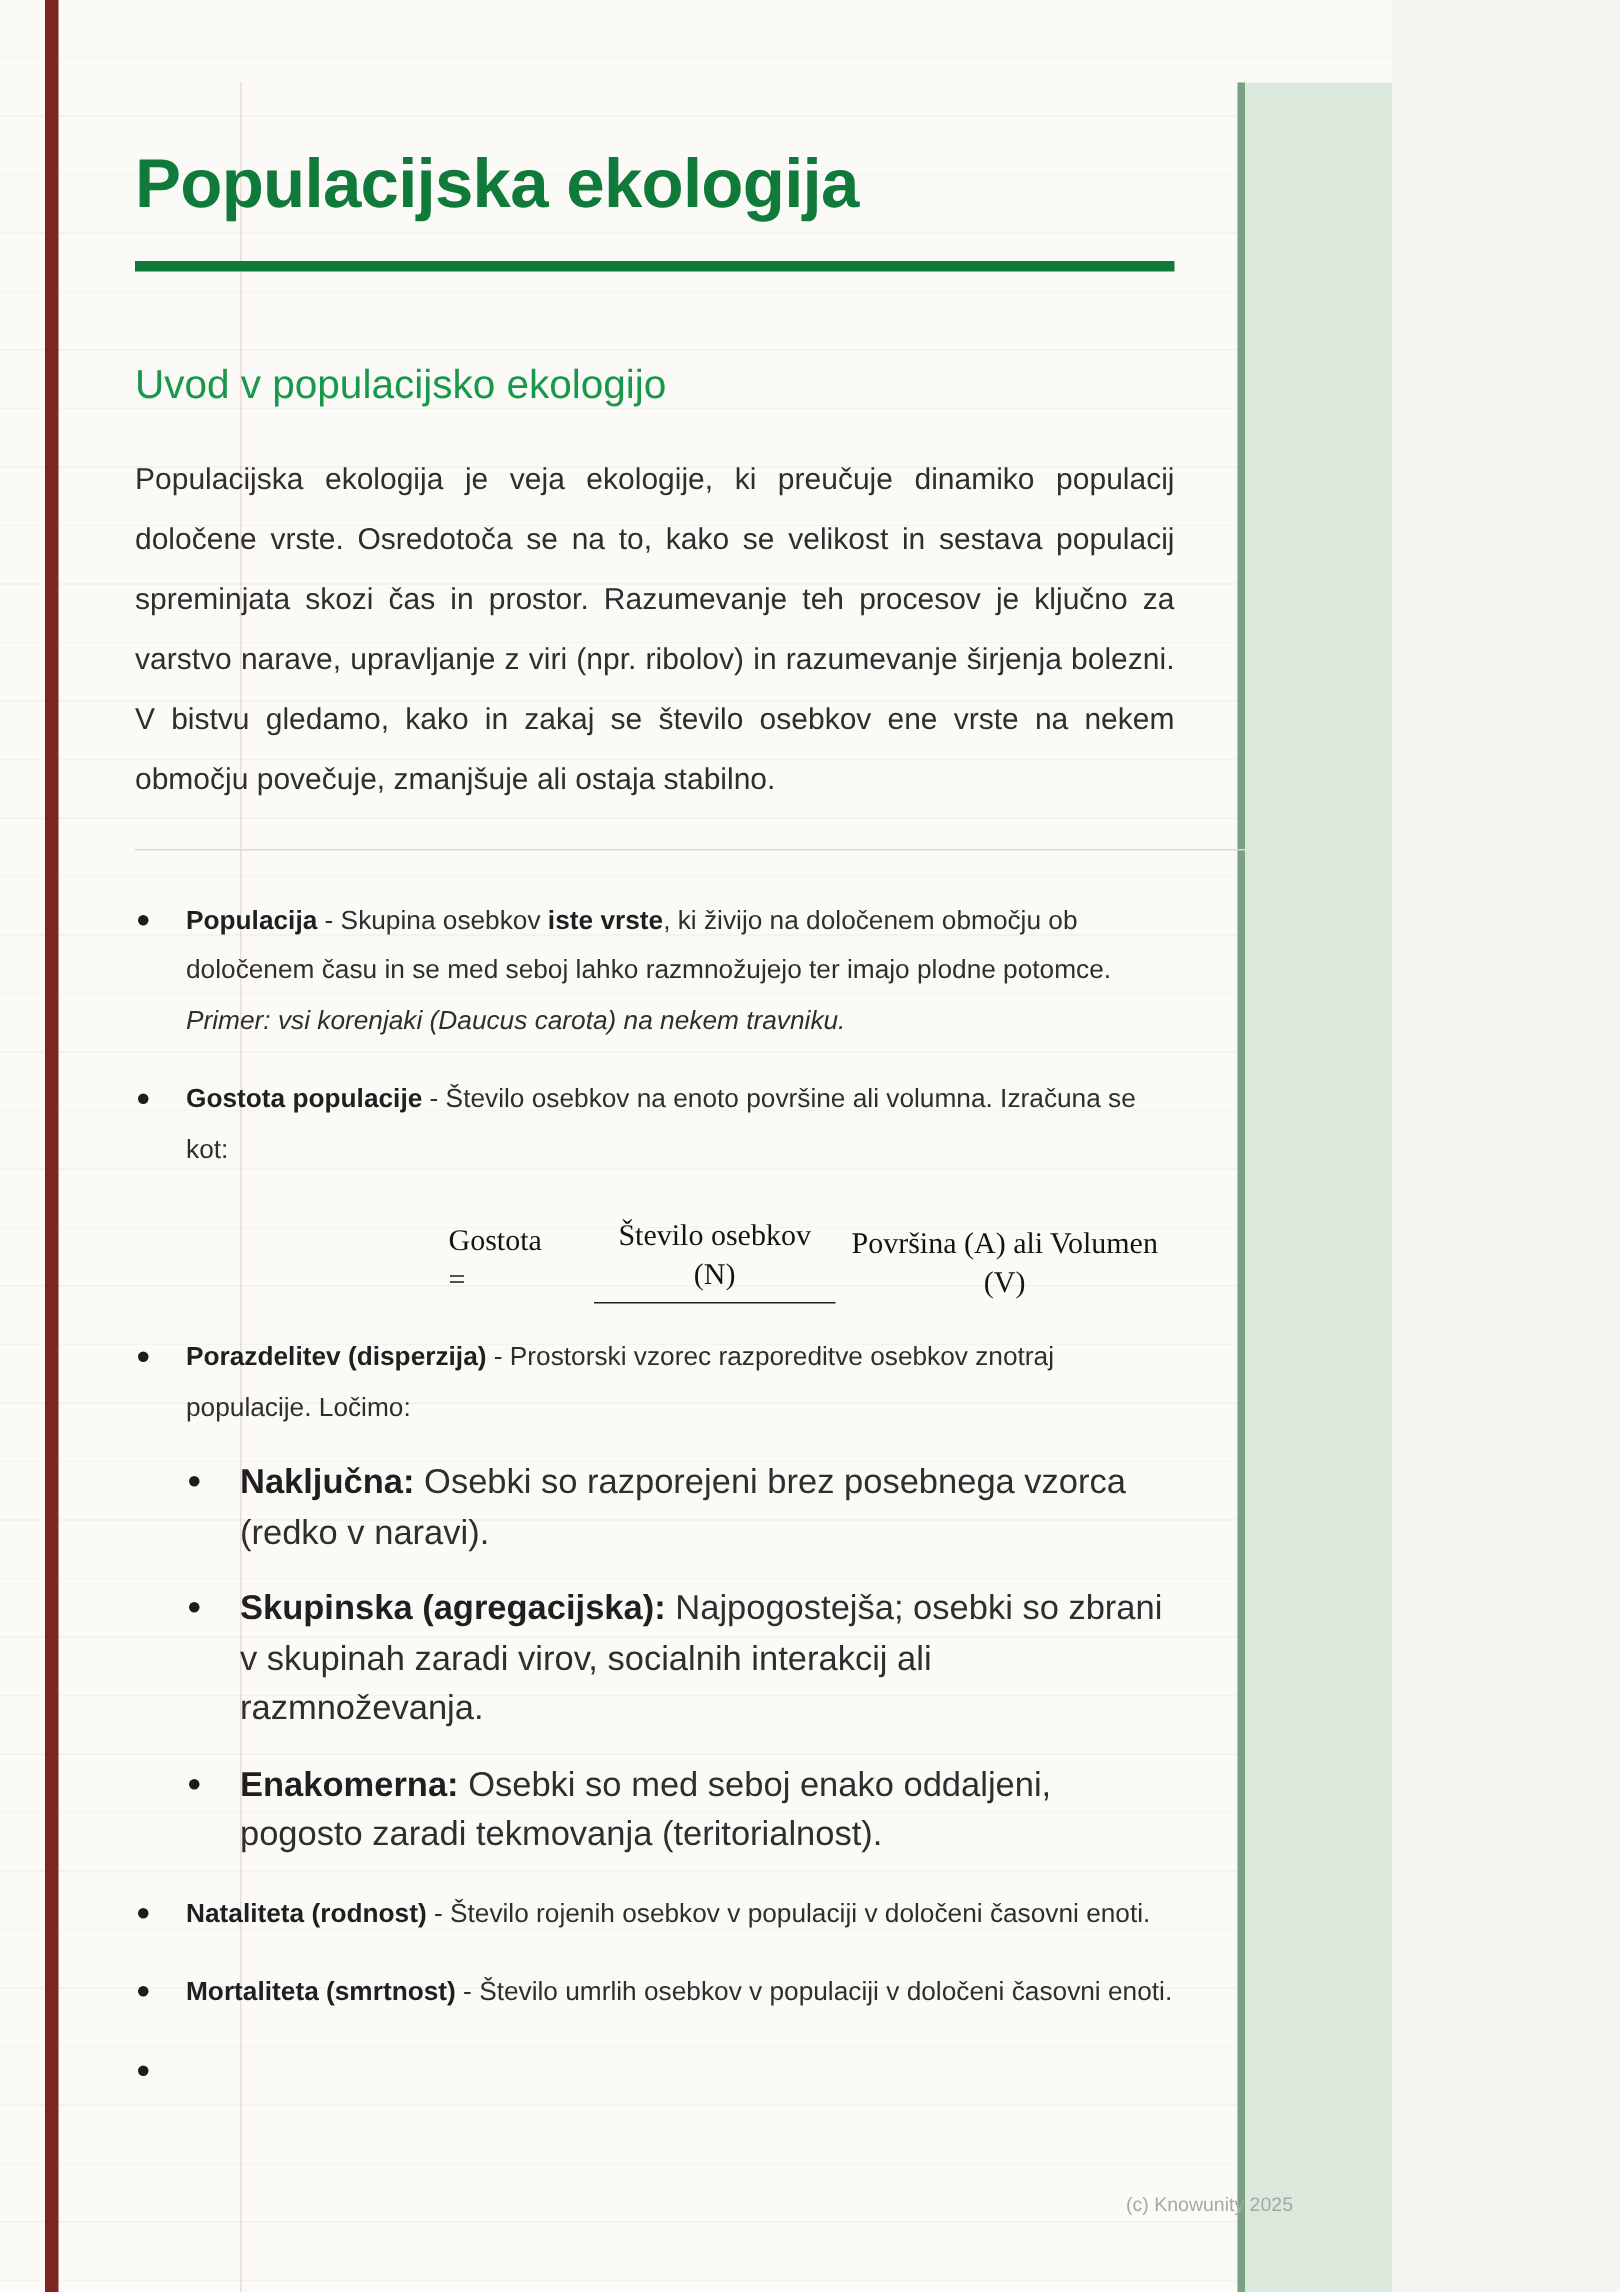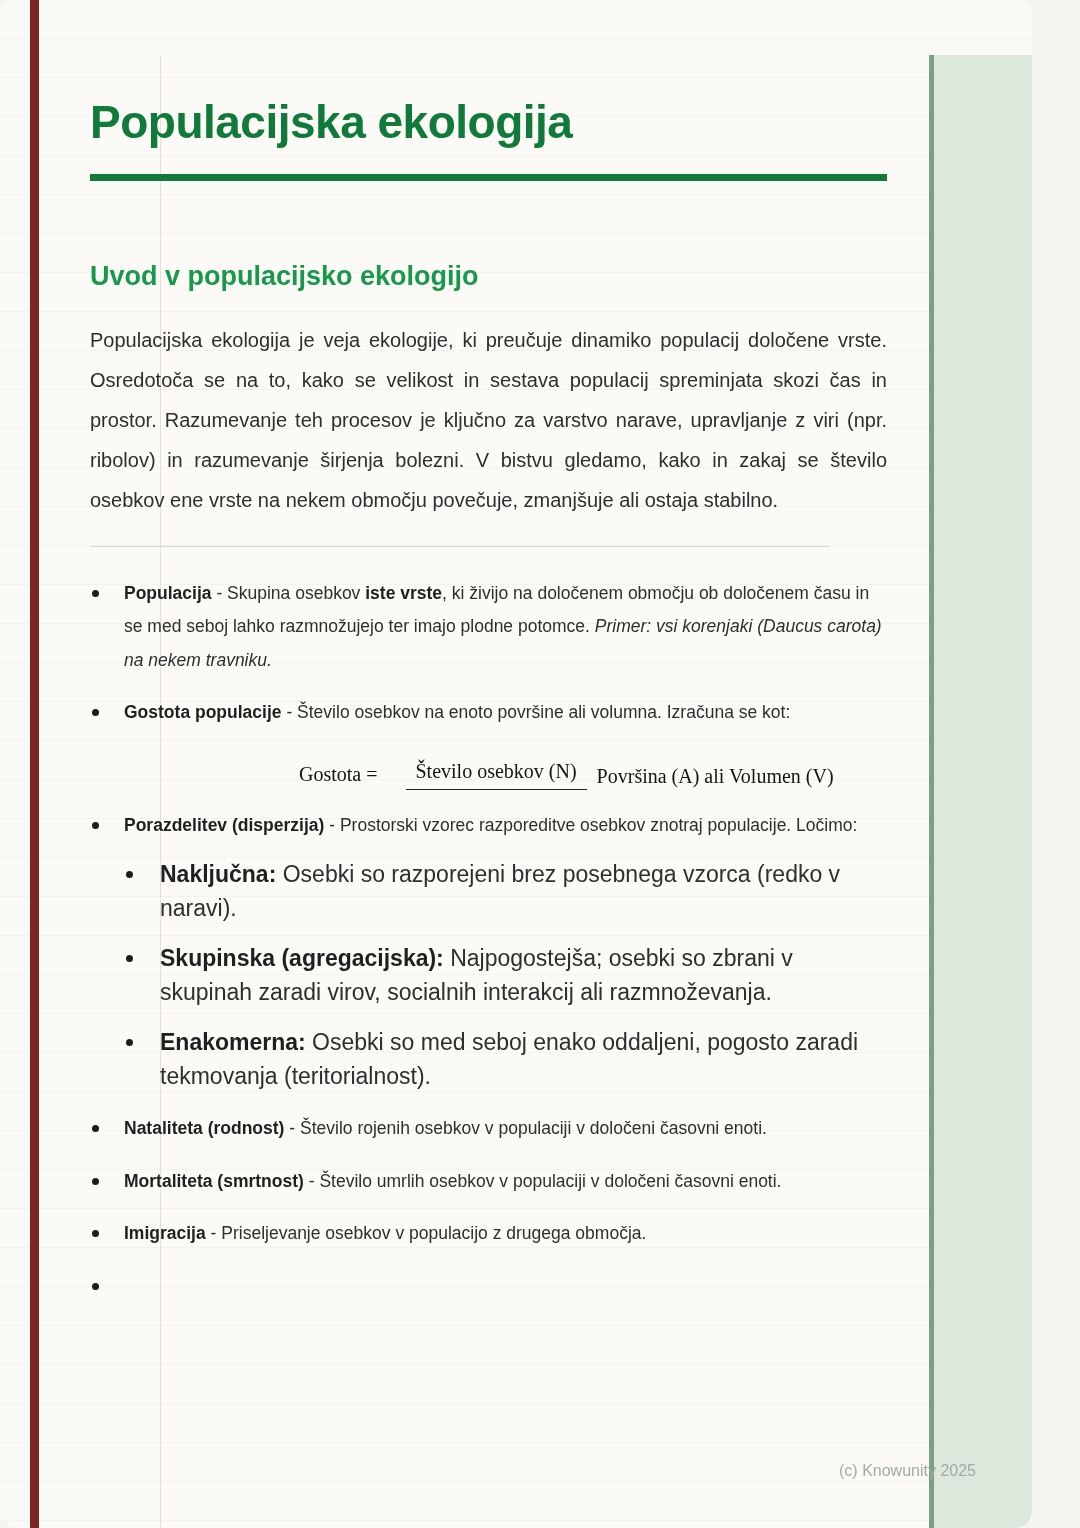--- a/index.html
+++ b/index.html
@@ -1,31 +1,30 @@
 <!DOCTYPE html>
 <html><head>
 <meta charset="utf-8">
 <style>
   * { margin: 0; padding: 0; box-sizing: border-box; }
   html, body { background: #f6f5f1; }
   body { width: 1080px; font-family: "Liberation Sans", sans-serif; }
 
   .page {
     position: relative;
-    width: 1032px;
+    width: 928px;
     height: 1528px;
     background: #fbfaf7;
     overflow: hidden;
     
     background-image: repeating-linear-gradient(
       to bottom,
       transparent 0px, transparent 38px,
       rgba(140,140,140,0.07) 38px, rgba(140,140,140,0.07) 39px
     );
-    border-radius: 17px;
   }
 
   .left-strip {
     position: absolute;
     left: 30px; top: 0; bottom: 0;
     width: 9px;
     background: #7c2622;
   }
 
   .margin-line {
@@ -60,23 +59,23 @@
   }
 
   .title-rule {
     margin-top: 25px;
     height: 7px;
     width: 100%;
     background: #0f7a3a;
   }
 
   h2.section-heading {
-    margin-top: 80px;
+    margin-top: 60px;
     font-size: 27px;
-    font-weight: 700;
+    font-weight: 400;
     color: #17984a;
   }
 
   p.intro-paragraph {
     margin-top: 28px;
     font-size: 20px;
     line-height: 40px;
     text-align: justify;
     color: #2e2e2e;
   }
@@ -148,23 +147,23 @@
     padding: 0 10px 5px;
     border-bottom: 1.5px solid #222;
   }
 
   .frac .den {
     padding: 5px 10px 0;
   }
 
   .watermark {
     position: absolute;
-    right: 56px;
+    right: 66px;
     top: 1462px;
-    font-size: 16px;
+    font-size: 13px;
     color: #a3aaa3;
     z-index: 3;
   }
 </style>
 </head>
 <body>
 
 <div class="page">
 
   <div class="left-strip"></div>
@@ -225,24 +224,20 @@
       <li>
         <span class="dot"></span>
         <span><b class="lead">Nataliteta (rodnost)</b><span> - Število rojenih osebkov v populaciji v določeni časovni enoti.</span></span>
       </li>
 
       <li>
         <span class="dot"></span>
         <span><b class="lead">Mortaliteta (smrtnost)</b><span> - Število umrlih osebkov v populaciji v določeni časovni enoti.</span></span>
       </li>
 
-      <li>
-        <span class="dot"></span>
-        <span><b class="lead">Imigracija</b><span> - Priseljevanje osebkov v populacijo z drugega območja.</span></span>
-      </li>
 
       <li>
         <span class="dot"></span>
       </li>
 
     </ul>
   </div>
 
   <div class="watermark">(c) Knowunity 2025</div>
 </div>

